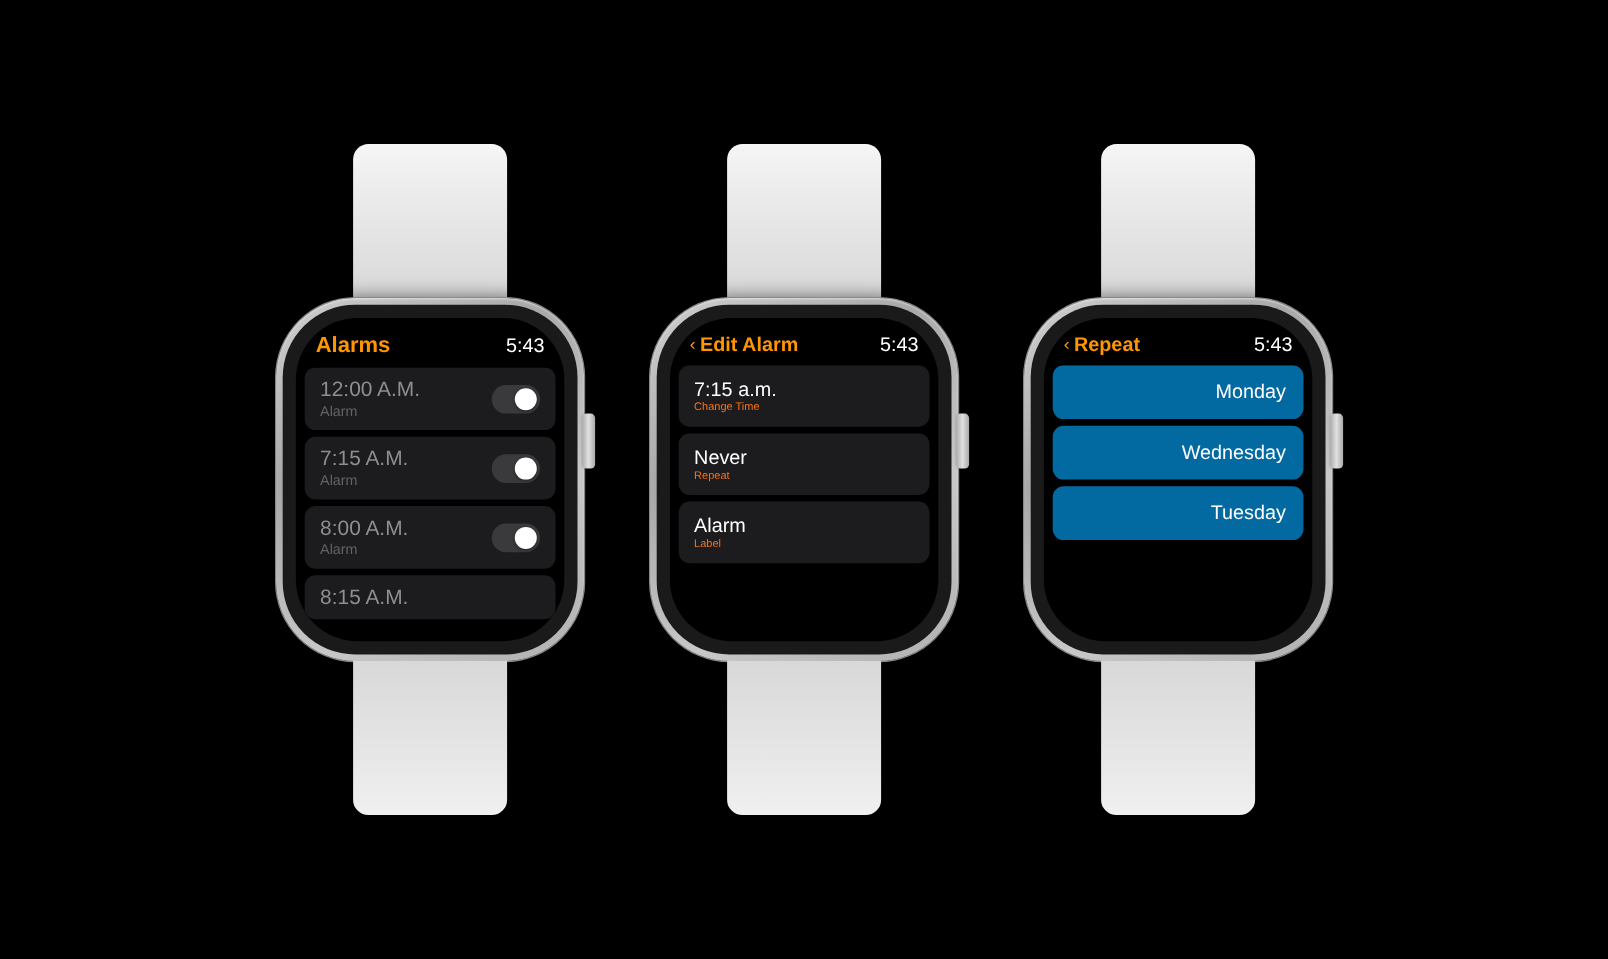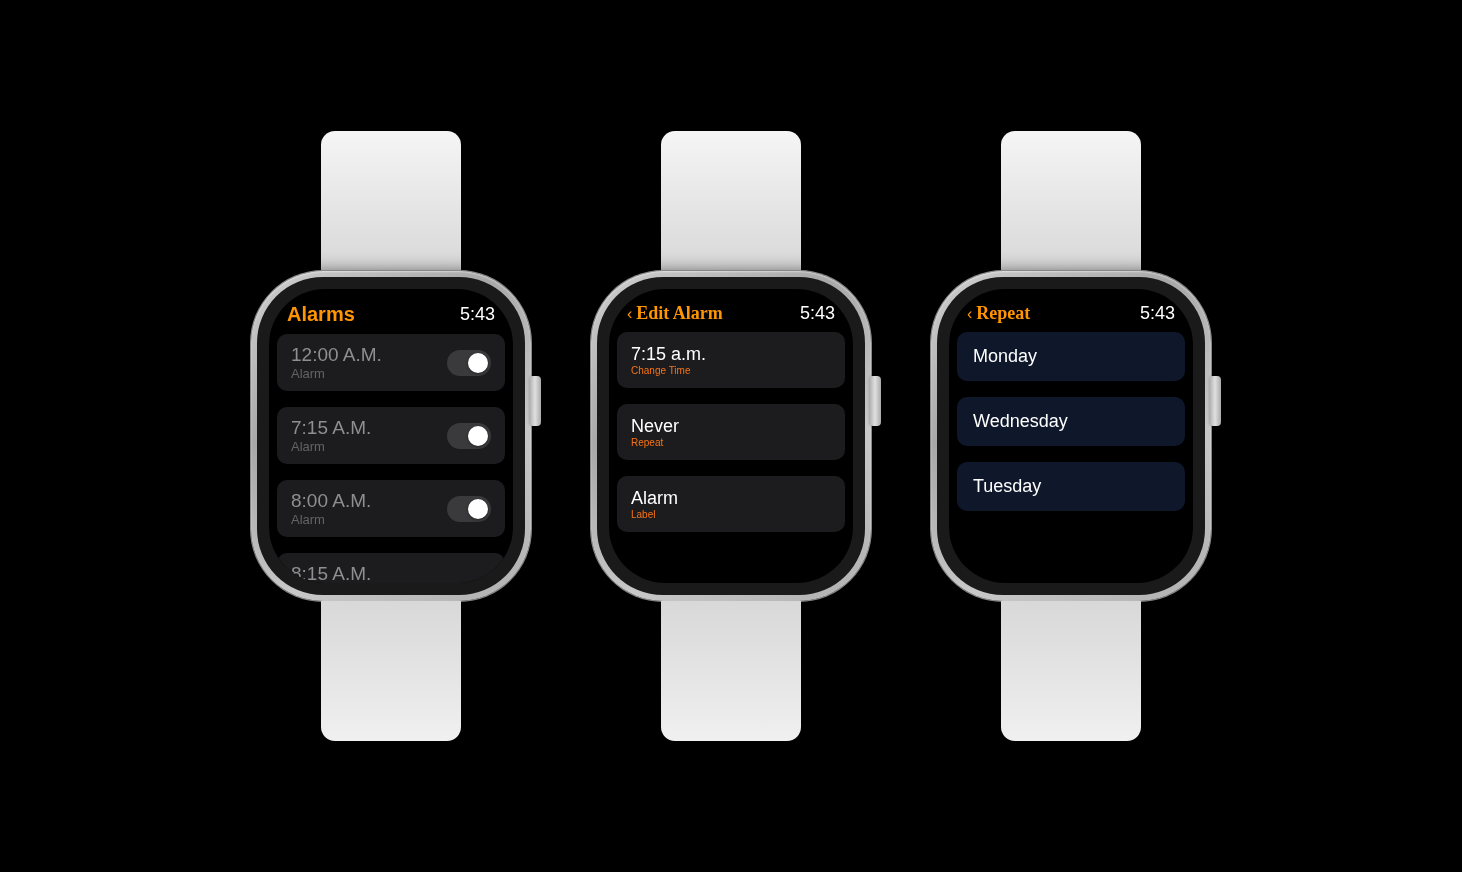--- a/index.html
+++ b/index.html
@@ -102,42 +102,41 @@
     }
 
     .screen-title {
       color: #FF9500;
       font-size: 20px;
       font-weight: 600;
     }
 
     .screen-title.with-back {
       font-size: 18px;
-      font-family: Liberation Serif, serif;
     }
 
     .back-arrow {
       color: #FF9500;
       font-size: 16px;
       margin-right: 2px;
     }
 
     .screen-time {
       color: #fff;
       font-size: 18px;
       font-weight: 300;
     }
 
     .screen-content {
       flex: 1;
       overflow: hidden;
       padding: 0 8px 8px;
       display: flex;
       flex-direction: column;
-      gap: 16px;
+      gap: 6px;
     }
 
     
     .alarm-item {
       background: #1c1c1e;
       border-radius: 10px;
       padding: 10px 14px;
       display: flex;
       justify-content: space-between;
       align-items: center;
@@ -210,24 +209,25 @@
       font-weight: 500;
     }
 
     .edit-item-sub {
       color: #f97316;
       font-size: 10px;
     }
 
     
     .repeat-item {
-      background: #0f172a;
+      background: #0369a1;
       border-radius: 10px;
       padding: 14px 16px;
       flex-shrink: 0;
+      text-align: right;
     }
 
     .repeat-item-label {
       color: #fff;
       font-size: 18px;
       font-weight: 400;
     }
 
     .partial-item {
       background: #1c1c1e;

